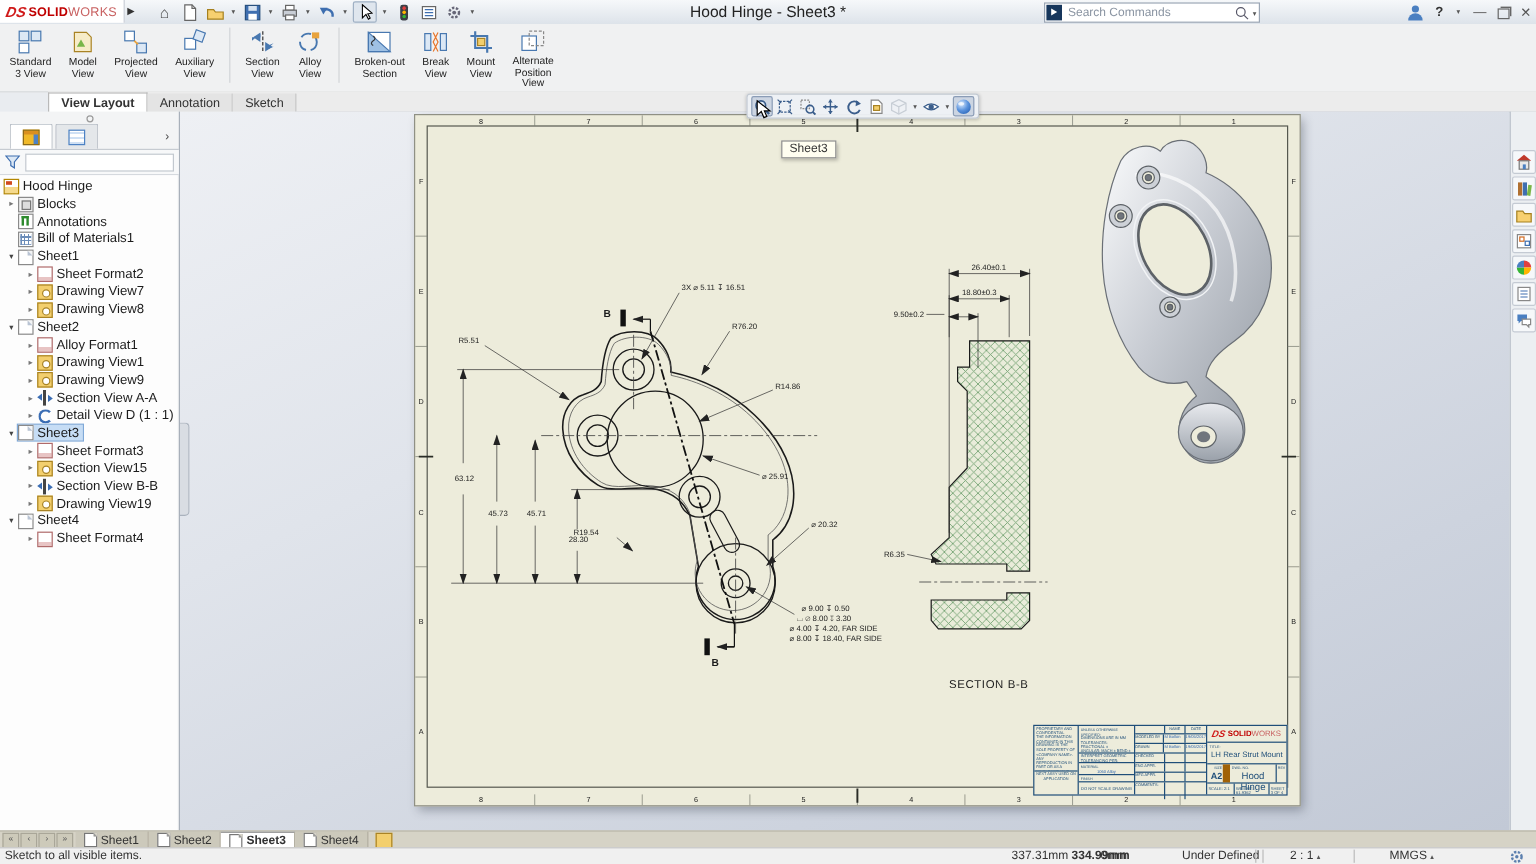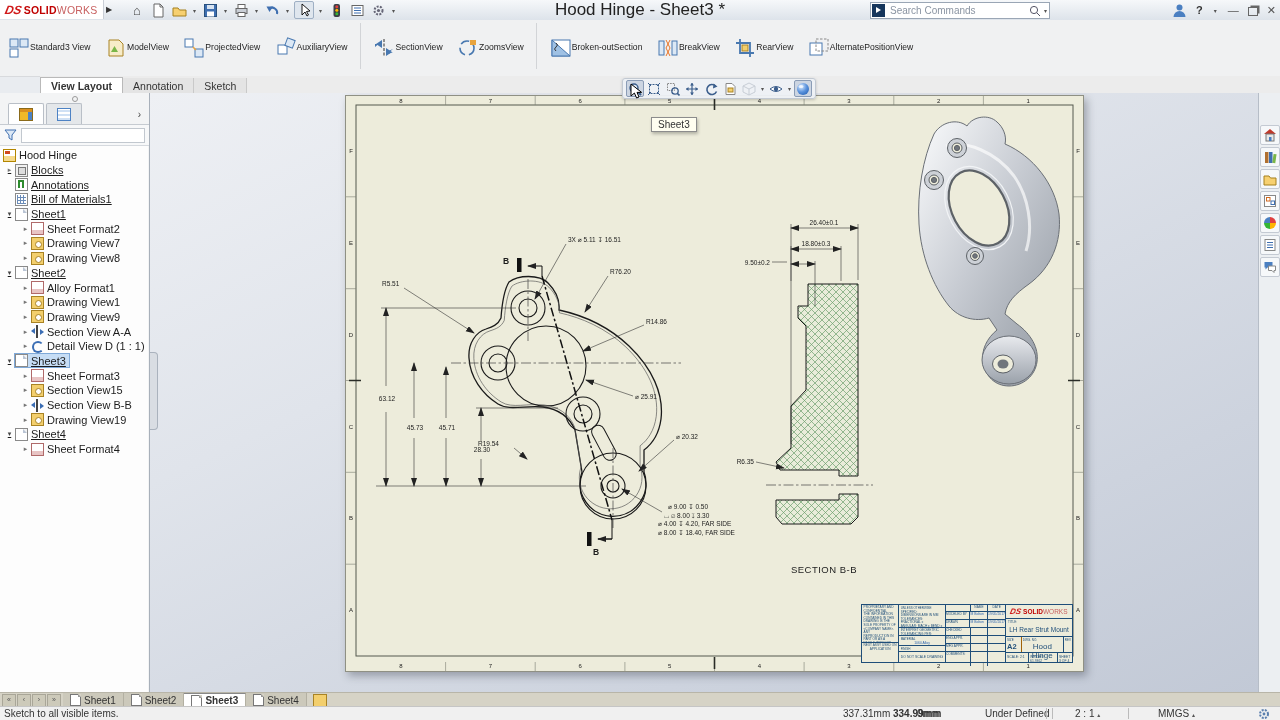--- a/index.html
+++ b/index.html
@@ -14,35 +14,35 @@
   .logo .solid{color:#c00000;font-weight:bold;font-size:10.5px;letter-spacing:.2px;}
   .logo .works{color:#c86060;font-size:10.5px;letter-spacing:.2px;}
   .logo-expand{position:absolute;left:106px;top:3px;width:10px;height:14px;color:#333;font-size:8px;line-height:14px;}
   .qat{position:absolute;left:128px;top:1px;height:18px;display:flex;align-items:center;gap:3px;}
   .mi{display:inline-flex;align-items:center;justify-content:center;width:18px;height:16px;}
   .mi.boxed{border:1px solid #9fb0c4;background:#dfe6ee;border-radius:2px;}
   .mi-home{font-size:13px;color:#444;}
   .dd{width:7px;color:#555;font-size:6px;text-align:center;}
   .dd::before{content:"▾";}
   .wtitle{position:absolute;left:0;right:0;top:0;height:20px;line-height:20px;text-align:center;
-    font-size:17px;color:#222;pointer-events:none;}
+    font-size:13px;color:#222;pointer-events:none;}
   .search{position:absolute;right:230px;top:2px;width:178px;height:15px;background:#fff;
     border:1px solid #9aa6b5;display:flex;align-items:center;}
   .sw-sq{width:13px;height:13px;background:#16365c;margin:0 3px 0 1px;position:relative;}
   .sw-sq::after{content:"";position:absolute;left:4px;top:3px;border-left:5px solid #fff;
     border-top:3.5px solid transparent;border-bottom:3.5px solid transparent;}
   .search input{border:none;outline:none;flex:1;font-size:10px;color:#333;background:transparent;min-width:0;}
   .search input::placeholder{color:#8a94a2;}
   .tb-right{position:absolute;right:4px;top:0;height:20px;display:flex;align-items:center;gap:9px;}
   .help-q{font-size:11px;color:#333;font-weight:bold;}
   .winbtn{font-size:11px;color:#555;}
   .restore-glyph{width:8px;height:7px;border:1px solid #666;box-shadow:2px -2px 0 -0.5px #666;margin-top:2px;}
   
   .cmdbar{position:absolute;left:0;top:20px;width:1280px;height:56px;background:#f0f1f2;border-bottom:1px solid #d8dadd;}
-  .cmbtn{display:inline-flex;flex-direction:row;align-items:center;justify-content:flex-start;
+  .cmbtn{display:inline-flex;flex-direction:column;align-items:center;justify-content:flex-start;
     padding:3px 5px 0 5px;height:52px;box-sizing:border-box;}
   .cmbtn .cicon{height:24px;display:flex;align-items:center;}
   .cmbtn .l{font-size:8.6px;color:#222;line-height:9.5px;text-align:center;white-space:nowrap;}
   .cmsep{display:inline-block;width:1px;height:46px;background:#d2d4d7;margin:3px 3px 0 3px;vertical-align:top;}
   .cmdrow{padding-left:3px;white-space:nowrap;}
   
   .tabstrip{position:absolute;left:0;top:76px;width:1252px;height:17px;background:#ececec;border-bottom:1px solid #c3c6ca;margin-left:40px;}
   .rtab{display:inline-block;height:16px;line-height:16px;padding:0 10px;font-size:10.5px;color:#333;
     border-right:1px solid #c9c9c9;background:#e4e4e4;}
   .rtab.active{background:#fff;border:1px solid #b9b9b9;border-bottom:1px solid #fff;font-weight:bold;}
@@ -57,21 +57,21 @@
   .ptab.active{background:#fff;}
   .pt-tree{width:12px;height:11px;background:#f0b929;box-shadow:inset 0 3px 0 #d98f1f, inset -4px 0 0 #4d82c4;border:1px solid #8a6a1a;}
   .pt-disp{width:12px;height:11px;border:1px solid #4d82c4;background:repeating-linear-gradient(0deg,#cfe0f4 0 2px,#fff 2px 4px);}
   .pane-chevron{position:absolute;right:8px;bottom:4px;color:#444;font-size:10px;}
   .filterrow{height:20px;border-bottom:1px solid #d5d9de;display:flex;align-items:center;padding:0 4px;gap:4px;background:#f7f8f9;}
   .filterbox{flex:1;height:13px;background:#fff;border:1px solid #c2c8cf;}
   .tree{position:absolute;left:0;top:53px;right:1px;bottom:0;background:#fdfdfd;overflow:hidden;padding-top:2px;}
   .trow{display:flex;align-items:center;height:14.7px;font-size:11px;color:#1c1c1c;white-space:nowrap;}
   .trow .hit{display:flex;align-items:center;padding:0 3px 0 0;}
   .trow.sel .hit{background:#c6ddf5;outline:1px solid #7fa9d8;}
-  .lv0{padding-left:3px;} .lv1{padding-left:4px;text-decoration:underline;} .lv2{padding-left:20px;}
+  .lv0{padding-left:3px;} .lv1{padding-left:4px;} .lv2{padding-left:20px;}
   .arr{width:11px;flex:none;font-size:7px;color:#777;text-align:center;}
   .arr.e::before{content:"▾";color:#444;} .arr.c::before{content:"▸";}
   .arr.none::before{content:"";}
   .ic{width:13px;height:13px;margin-right:3px;flex:none;border:1px solid #8a8a8a;background:#fff;box-sizing:border-box;position:relative;}
   .ic::after{content:"";position:absolute;}
   .ic-drawing{border-color:#b38600;background:linear-gradient(180deg,#fff 55%,#f5d98c 55%);}
   .ic-drawing::after{left:1px;top:1px;width:5px;height:3px;background:#d04a1e;}
   .ic-blocks{background:#f1f1f1;}
   .ic-blocks::after{left:2px;top:2px;width:6px;height:6px;border:1px solid #777;background:#ddd;}
   .ic-annot::after{left:2px;top:1px;width:6px;height:8px;border-left:2px solid #2e8b2e;border-right:2px solid #2e8b2e;border-top:2px solid #2e8b2e;box-sizing:border-box;}
@@ -298,21 +298,21 @@
         <span class="l">Section</span>
         <span class="l">View</span>
       </span>
       <span class="cmbtn">
         <span class="cicon">
             <svg width="22" height="22">
               <circle cx="10" cy="11" r="7" fill="none" stroke="#4878b0" stroke-width="1.6" stroke-dasharray="9 4"></circle>
               <rect x="13" y="3" width="6" height="5" fill="#e8a33d"></rect>
             </svg>
           </span>
-        <span class="l">Zooms</span>
+        <span class="l">Alloy</span>
         <span class="l">View</span>
       </span>
       <span class="cmsep"></span>
       <span class="cmbtn">
         <span class="cicon">
             <svg width="22" height="22">
               <rect x="2" y="3" width="18" height="16" fill="#fff" stroke="#4878b0"></rect>
               <path d="M2,3 L20,19 L2,19 Z" fill="#9fc1e4" stroke="#4878b0"></path>
               <path d="M6,6 q3,2 0,4 q-3,2 0,4" stroke="#333" fill="none"></path>
             </svg>
@@ -332,21 +332,21 @@
         <span class="l">View</span>
       </span>
       <span class="cmbtn">
         <span class="cicon">
             <svg width="22" height="22">
               <path d="M6,2 v14 h14" stroke="#4878b0" stroke-width="1.8" fill="none"></path>
               <path d="M2,6 h14 v14" stroke="#4878b0" stroke-width="1.8" fill="none"></path>
               <rect x="8" y="8" width="6" height="6" fill="#f3cf6d" stroke="#a98324"></rect>
             </svg>
           </span>
-        <span class="l">Rear</span>
+        <span class="l">Mount</span>
         <span class="l">View</span>
       </span>
       <span class="cmbtn">
         <span class="cicon">
             <svg width="22" height="22">
               <rect x="2" y="6" width="12" height="12" fill="#fff" stroke="#4878b0"></rect>
               <rect x="8" y="2" width="12" height="12" fill="none" stroke="#888" stroke-dasharray="2.5 1.5"></rect>
             </svg>
           </span>
         <span class="l">Alternate</span>
@@ -787,21 +787,21 @@
           <div class="tb-logo">
             <span class="ds">DS</span>
               <span class="solid">SOLID</span>
               <span class="works">WORKS</span>
           </div>
           <div style="border-top:1px solid #1f4e79;border-bottom:1px solid #1f4e79;height:19px;padding:1px 2px;box-sizing:border-box;">
             <span class="tb-lab">TITLE:</span>
             <div style="font-size:6.5px;text-align:center;margin-top:2px;">LH Rear Strut Mount</div>
           </div>
           <div class="tb-row" style="border-bottom:1px solid #1f4e79;height:15px;">
-            <span style="width:13px;border-right:1px solid #a16207;padding:1px;">
+            <span style="width:13px;border-right:6px solid #a16207;padding:1px;text-align:right;">
               <span class="tb-lab">SIZE</span>
               <div style="font-size:7.5px;font-weight:bold;">A2</div>
             </span>
             <span style="width:40px;border-right:1px solid #1f4e79;padding:1px;">
               <span class="tb-lab">DWG. NO.</span>
               <div style="font-size:8px;text-align:center;">Hood Hinge</div>
             </span>
             <span style="flex:1;padding:1px;" class="tb-lab">REV</span>
           </div>
           <div class="tb-row" style="height:9px;font-size:3.4px;">

